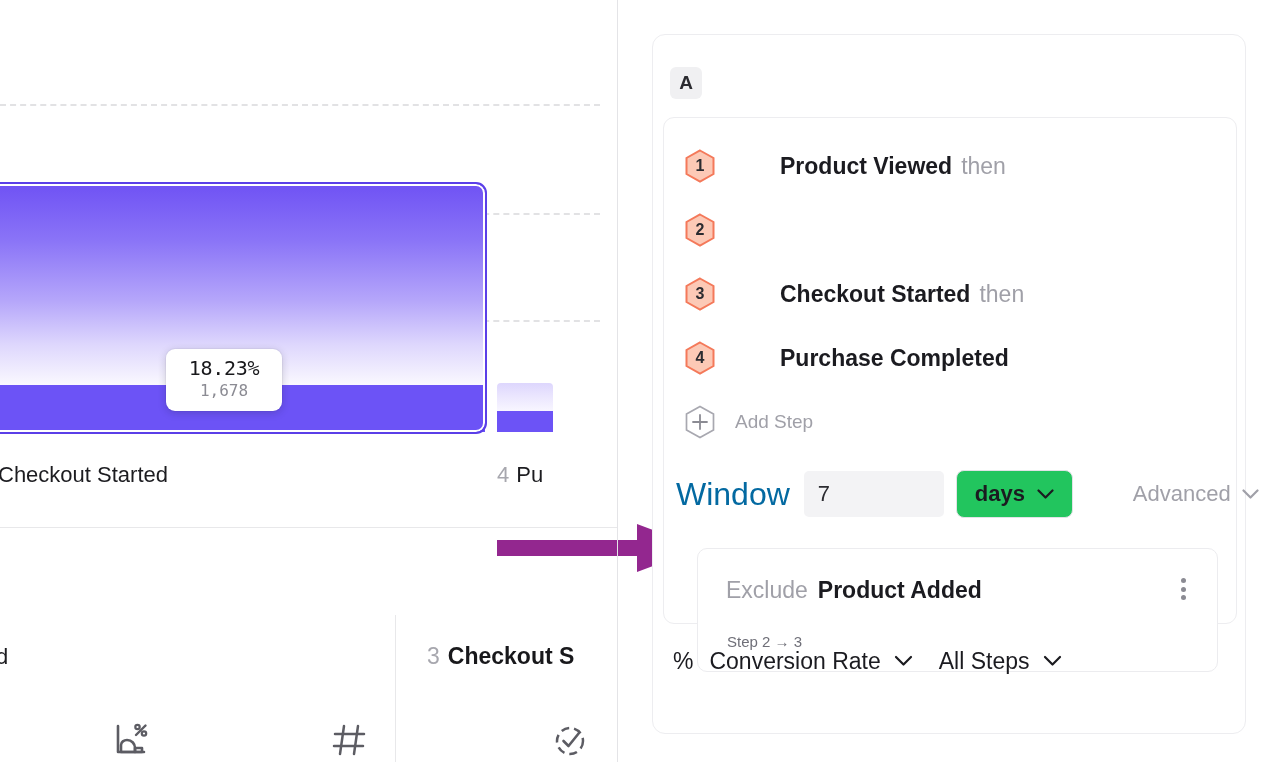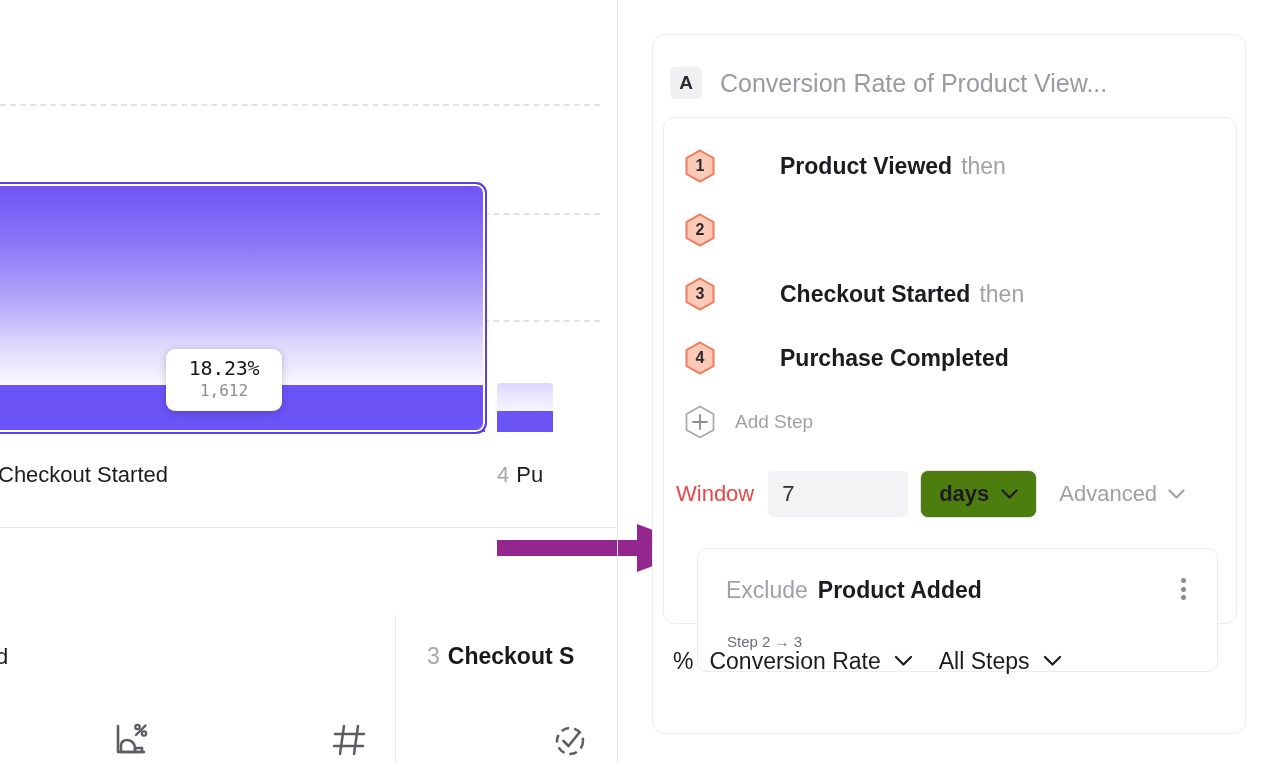--- a/index.html
+++ b/index.html
@@ -123,33 +123,33 @@
     display:flex;align-items:center;justify-content:center;
   }
   .hexbadge svg{position:absolute;left:0;top:0;}
   .hexbadge span{position:relative;font-size:16px;font-weight:700;color:#2b2b30;line-height:1;}
   .step-label{font-size:23px;font-weight:700;color:#1b1b20;white-space:nowrap;margin-left:45px;}
   .step-then{font-size:23px;font-weight:400;color:#a0a0a8;margin-left:9px;}
   #add-step-label{font-size:19px;color:#a0a0a8;}
 
   
   #window-row{position:absolute;left:12px;top:353px;display:flex;align-items:center;height:46px;}
-  #window-label{font-size:22px;color:#ef4444;margin-right:14px;}
+  #window-label{font-size:32px;color:#0369a1;margin-right:14px;}
   #window-value{
     width:140px;height:46px;background:#f3f3f5;border-radius:5px;
     display:flex;align-items:center;padding-left:14px;box-sizing:border-box;
     font-size:22px;color:#2b2b30;
   }
   #window-unit{
     margin-left:12px;width:115px;height:46px;border:1px solid #e2e2e6;border-radius:8px;
     display:flex;align-items:center;justify-content:center;gap:12px;
-    font-size:22px;font-weight:700;color:#1b1b20;background:#4d7c0f;
+    font-size:22px;font-weight:700;color:#1b1b20;background:#22c55e;
   }
   #window-advanced{
-    margin-left:22px;display:flex;align-items:center;gap:11px;
+    margin-left:60px;display:flex;align-items:center;gap:11px;
     font-size:22px;color:#a0a0a8;
   }
 
   
   #exclude-card{
     position:absolute;left:33px;top:430px;width:521px;height:124px;
     border:1px solid #ececef;border-radius:10px;box-sizing:border-box;background:#fff;
   }
   #exclude-title-row{position:absolute;left:28px;top:28px;display:flex;align-items:baseline;}
   #exclude-word{font-size:23px;color:#a0a0a8;}
@@ -181,21 +181,21 @@
   </div>
   <div id="bar-1-sel"></div>
 
   <div id="bar-2-wrap">
     <div id="bar-2-grad"></div>
     <div id="bar-2-base"></div>
   </div>
 
   <div id="chart-tooltip">
     <div id="tooltip-pct">18.23%</div>
-    <div id="tooltip-count">1,612</div>
+    <div id="tooltip-count">1,678</div>
   </div>
 
   <div class="xlabel" id="xlabel-3">
     <span>Checkout Started</span>
   </div>
   <div class="xlabel" id="xlabel-4">
     <span class="num">4</span><span>Pu</span>
   </div>
 
   <div id="hdiv-1"></div>
@@ -234,21 +234,20 @@
     <path d="M0 18 H140 V2 L204 26 L140 50 V34 H0 Z" fill="#93278f"></path>
   </svg>
 </div>
 
 <div class="abs" id="vdiv-main"></div>
 
 <div id="right-panel">
 
   <div id="panel-title-row">
     <div id="panel-letter">A</div>
-    <div id="panel-title">Conversion Rate of Product View...</div>
   </div>
 
   <div id="steps-card">
 
     <div class="step-row" id="step-1">
       <div class="hexbadge">
         <svg width="32" height="34" viewBox="0 0 32 34">
             <path d="M16 1.5 L29.5 9 V25 L16 32.5 L2.5 25 V9 Z" fill="#fcc9b6" stroke="#f4795a" stroke-width="2"></path>
           </svg>
         <span>1</span>

